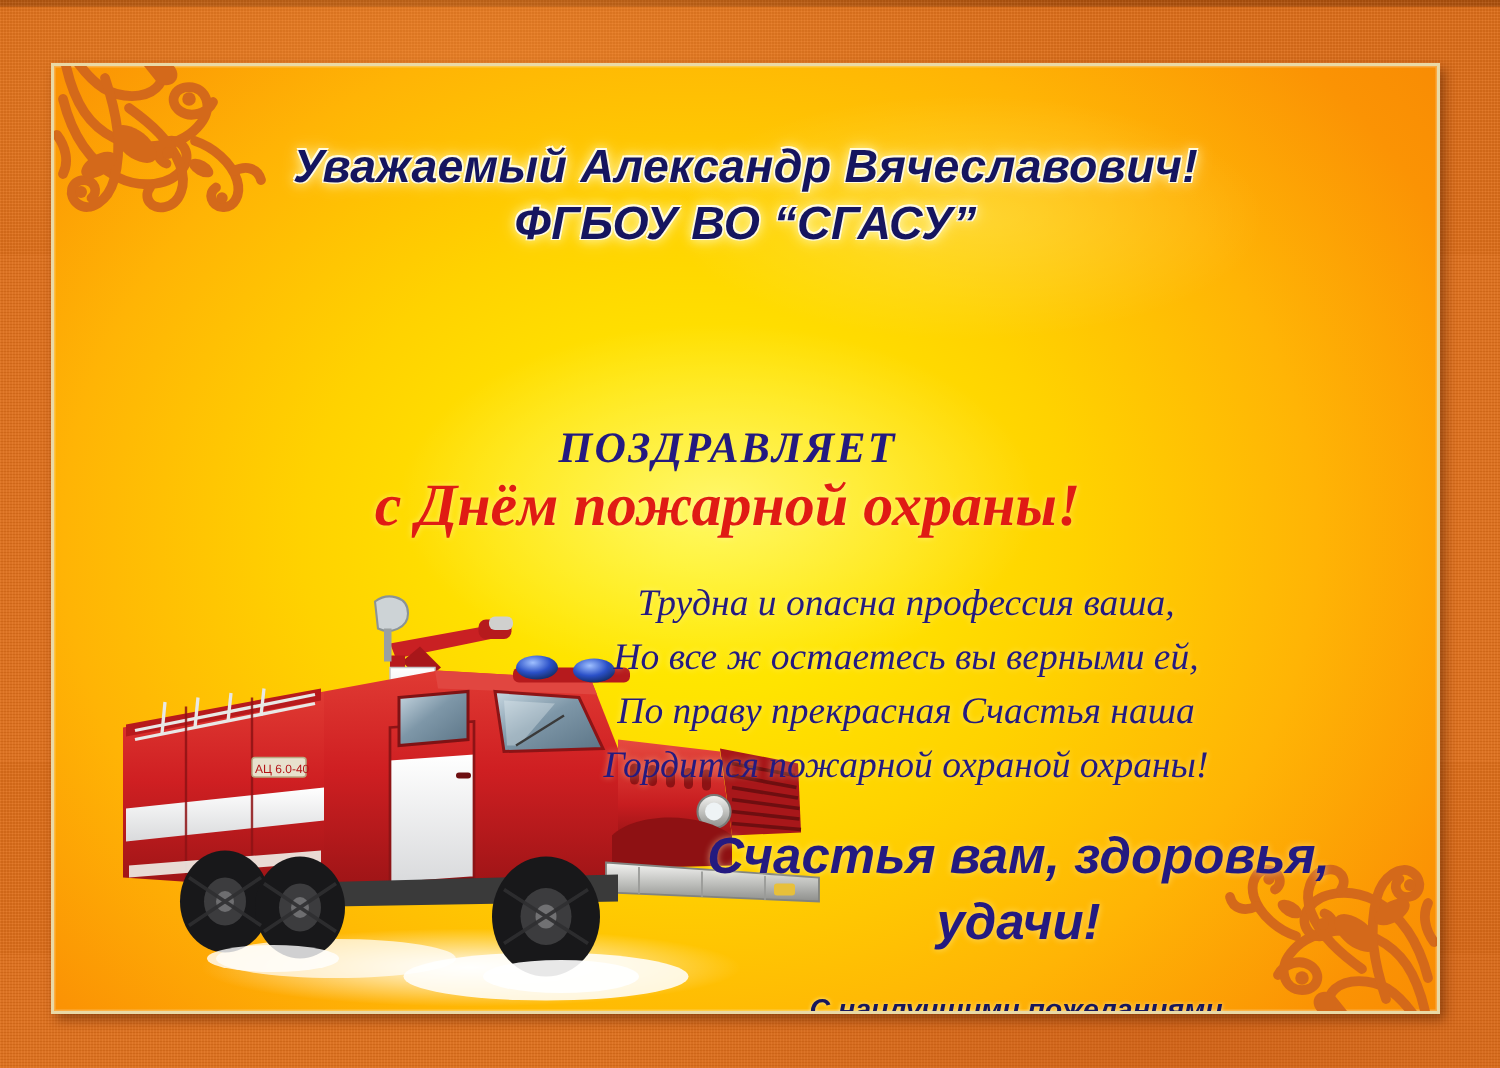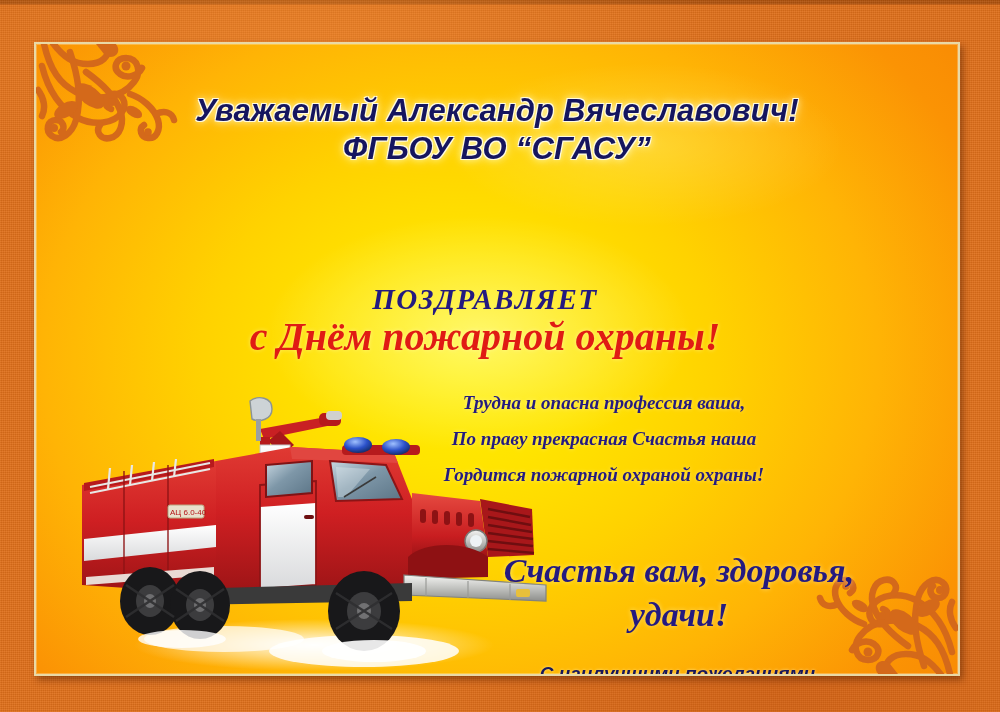--- a/index.html
+++ b/index.html
@@ -82,30 +82,30 @@
     letter-spacing:1.5px;
   }
   #congrats-line{
     display:block; font-size:40px; line-height:42px; color:#e01b14;
     text-shadow: 0 0 4px rgba(255,255,190,.55);
   }
 
   #poem-block{
     position:absolute; right:44px; top:341px; width:620px;
     text-align:center;
-    font-family:"Liberation Serif", serif; font-style:italic; font-weight:bold;
-    font-size:19px; line-height:36px; color:#241a80;
+    font-family:"Liberation Serif", serif; font-style:italic; font-weight:normal;
+    font-size:25px; line-height:36px; color:#241a80;
     text-shadow: 0 0 4px rgba(255,255,200,.5);
   }
   #poem-block .pline{ display:block; white-space:nowrap; }
 
   #wishes-block{
     position:absolute; right:44px; top:505px; width:470px;
     text-align:center;
-    font-family:Liberation Serif, serif; font-style:italic; font-weight:bold;
+    font-family:Liberation Sans, sans-serif; font-style:italic; font-weight:bold;
     font-size:34px; line-height:44px; color:#241a80;
     text-shadow: 0 0 5px rgba(255,255,200,.55);
   }
   #wishes-block .wline{ display:block; white-space:nowrap; }
 
   #signature-block{
     position:absolute; right:58px; top:617px; width:440px;
     text-align:center;
     font-family:"Liberation Sans", sans-serif; font-weight:bold; font-style:italic;
     font-size:19px; line-height:25px; color:#17175c;
@@ -344,20 +344,21 @@
       <span class="hline">ФГБОУ ВО “СГАСУ”</span>
     </div>
 
     <div id="congrats-block">
       <span id="congrats-word">ПОЗДРАВЛЯЕТ</span>
       <span id="congrats-line">с Днём пожарной охраны!</span>
     </div>
 
     <div id="poem-block">
       <span class="pline">Трудна и опасна профессия ваша,</span>
+      <span class="pline">Но все ж остаетесь вы верными ей,</span>
       <span class="pline">По праву прекрасная Счастья наша</span>
       <span class="pline">Гордится пожарной охраной охраны!</span>
     </div>
 
     <div id="wishes-block">
       <span class="wline">Счастья вам, здоровья,</span>
       <span class="wline">удачи!</span>
     </div>
 
     <div id="signature-block">

